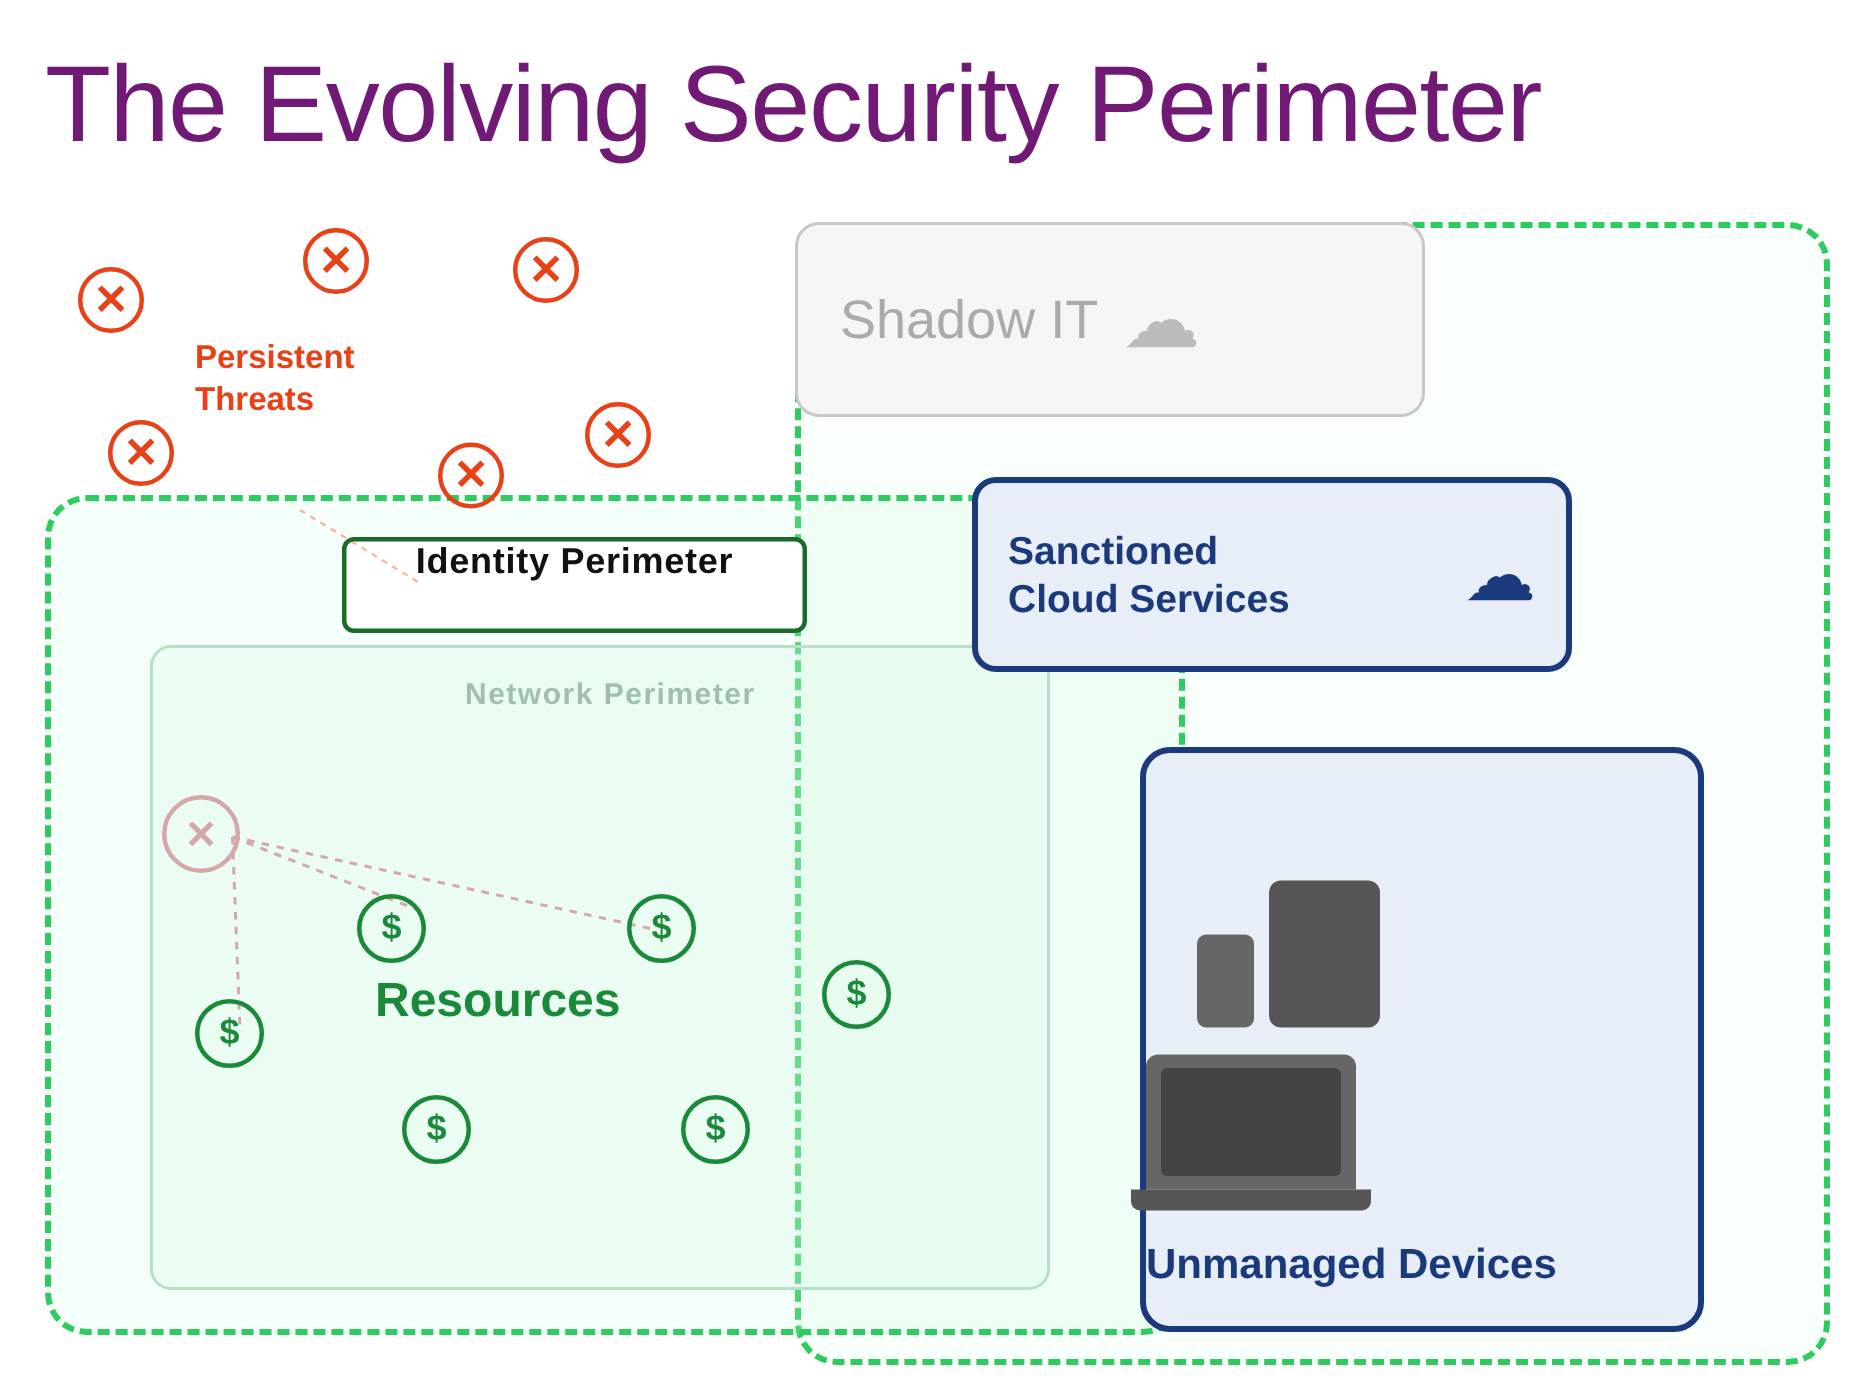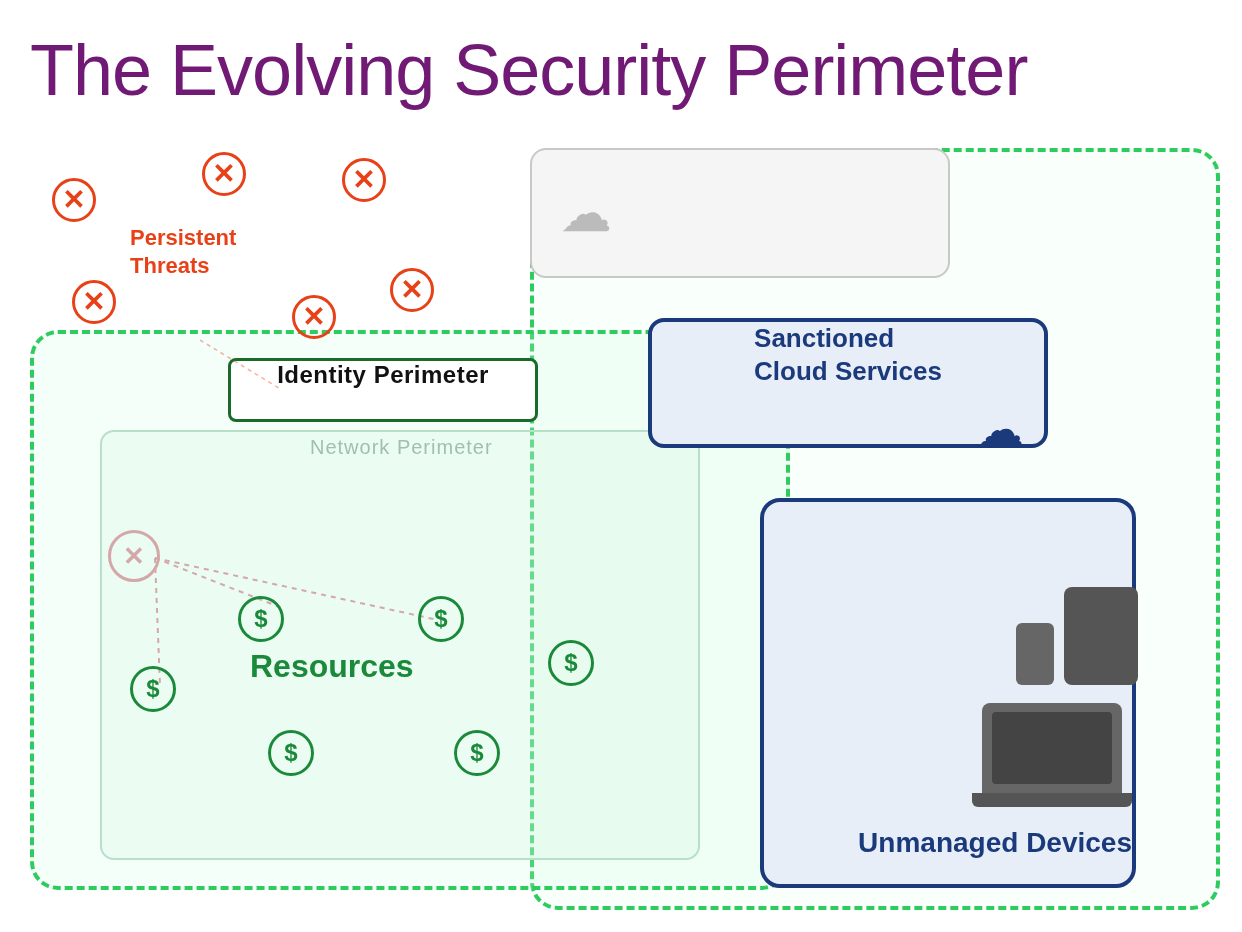--- a/index.html
+++ b/index.html
@@ -44,25 +44,25 @@
       left: 100px;
       width: 600px;
       height: 430px;
       border: 2px solid #b8e0c8;
       border-radius: 14px;
       background: rgba(200, 240, 220, 0.22);
     }
 
     .network-perimeter-label {
       position: absolute;
-      top: 436px;
+      top: 452px;
       left: 310px;
       font-size: 20px;
       color: #a0bfb0;
-      font-weight: 400;
+      font-weight: 700;
       letter-spacing: 1px;
     }
 
     
     .identity-perimeter-box {
       position: absolute;
       top: 358px;
       left: 228px;
       width: 310px;
       height: 64px;
@@ -222,21 +222,20 @@
       height: 130px;
       border: 4px solid #1a3a7c;
       border-radius: 16px;
       background: #e8eef8;
       display: flex;
       align-items: center;
       justify-content: flex-start;
       padding: 0 20px;
       gap: 14px;
       z-index: 2;
-      flex-direction: column;
     }
 
     .sanctioned-label {
       font-size: 26px;
       font-weight: 800;
       color: #1a3a7c;
       line-height: 1.25;
     }
 
     .cloud-icon-blue {
@@ -250,21 +249,21 @@
       position: absolute;
       top: 498px;
       left: 760px;
       width: 376px;
       height: 390px;
       border: 4px solid #1a3a7c;
       border-radius: 20px;
       background: #e8eef8;
       display: flex;
       flex-direction: column;
-      align-items: flex-end;
+      align-items: flex-start;
       justify-content: flex-end;
       padding-bottom: 24px;
       z-index: 2;
     }
 
     .unmanaged-label {
       font-size: 28px;
       font-weight: 800;
       color: #1a3a7c;
       text-align: center;
@@ -273,20 +272,21 @@
     }
   </style>
 </head>
 <body>
 
 <h1 class="main-title">The Evolving Security Perimeter</h1>
 
 <div class="right-outer-dashed"></div>
 
 <div class="shadow-it-box">
+  <span class="shadow-it-label">Shadow IT</span>
   <span class="cloud-icon-gray">☁</span>
 </div>
 
 <div class="outer-perimeter"></div>
 
 <div class="network-perimeter"></div>
 
 <span class="network-perimeter-label">Network Perimeter</span>
 
 <div class="identity-perimeter-box">

